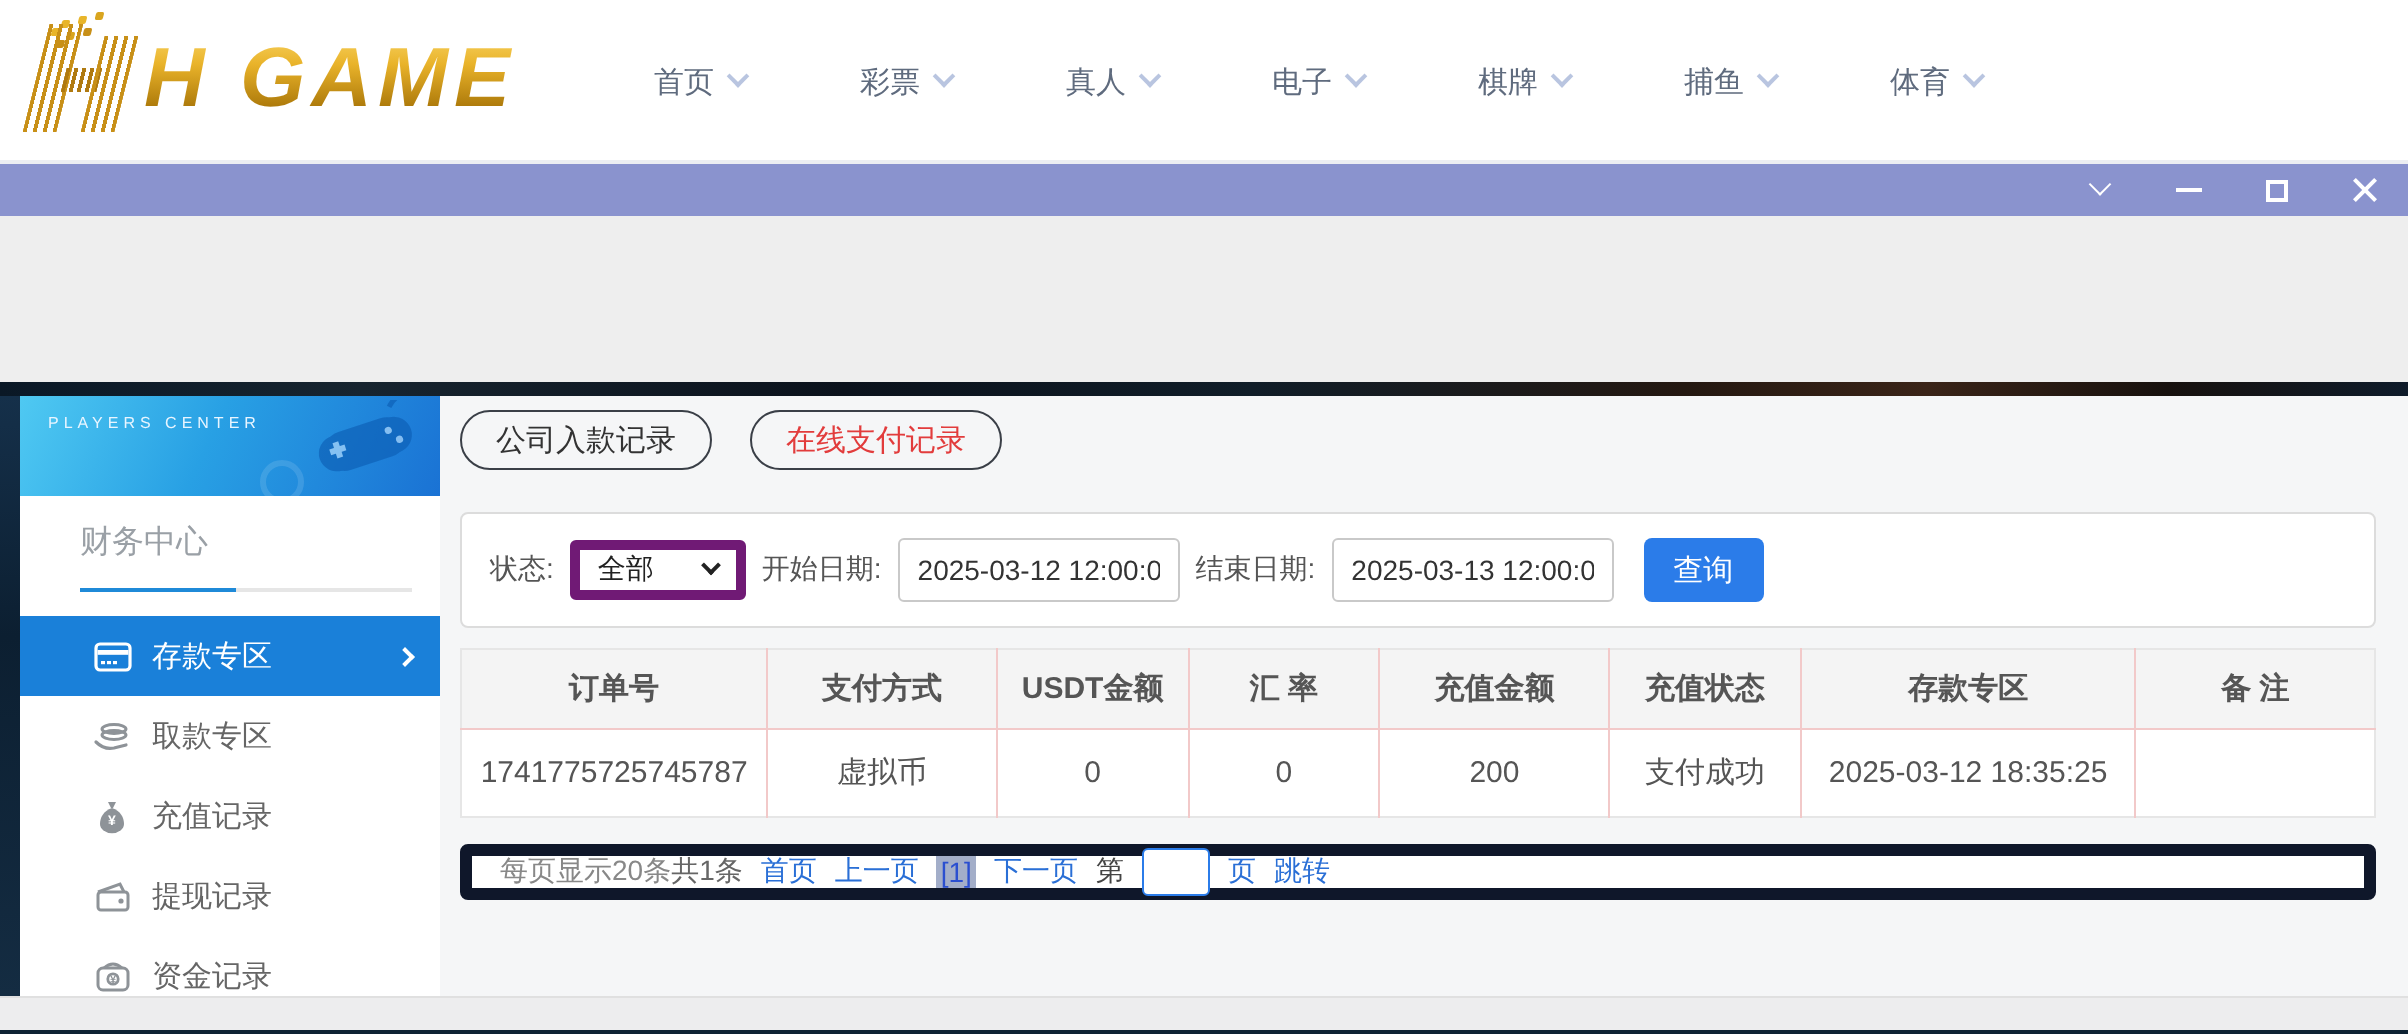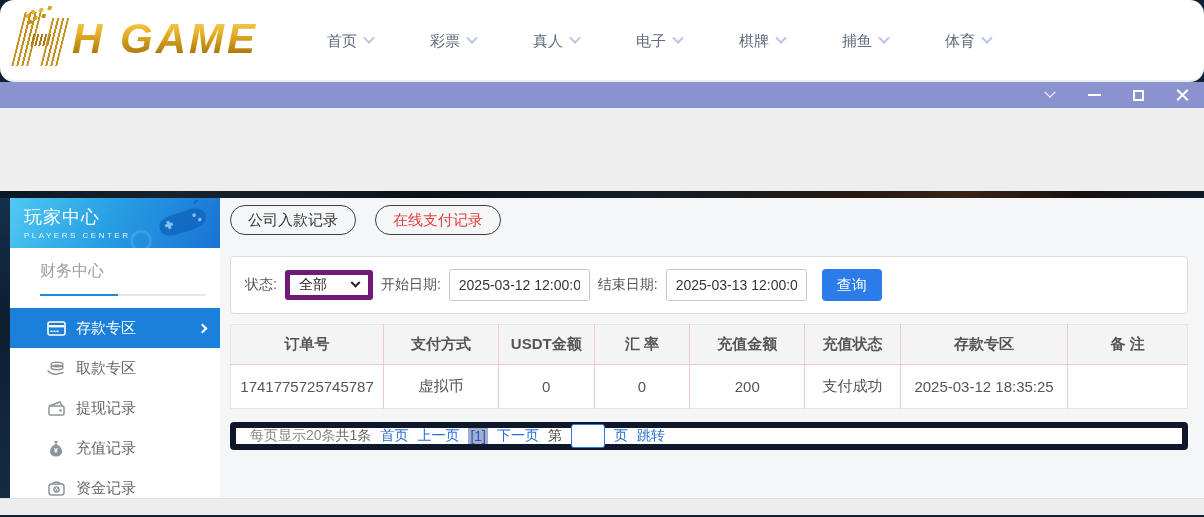--- a/index.html
+++ b/index.html
@@ -1,20 +1,20 @@
 <!DOCTYPE html>
 <html><head>
 <meta charset="utf-8">
 <style>
   * { margin:0; padding:0; box-sizing:border-box; }
   html,body { width:1204px; height:517px; overflow:hidden; }
   body { font-family:"Liberation Sans","DejaVu Sans",sans-serif; background:#0e2233; position:relative; }
 
   
-  .top-header { height:82px; background:#fff; border-bottom:2px solid #eceef2; position:relative;border-radius:14px; }
+  .top-header { height:82px; background:#fff; border-bottom:2px solid #eceef2; position:relative; }
   .logo { position:absolute; left:10px; top:10px; display:flex; align-items:flex-end; }
   .logo-mark { position:relative; width:58px; height:58px; transform:skewX(-14deg); margin-right:4px; }
   .logo-bar-l, .logo-bar-r, .logo-bar-c {
     position:absolute; background:repeating-linear-gradient(90deg,#c89018 0 2px,transparent 2px 5px);
   }
   .logo-bar-l { left:8px; top:2px; width:17px; height:54px; }
   .logo-bar-r { left:37px; top:8px; width:17px; height:48px; }
   .logo-bar-c { left:22px; top:24px; width:18px; height:12px; background:repeating-linear-gradient(90deg,#b07a10 0 2px,transparent 2px 4px); }
   .logo-dots { position:absolute; left:14px; top:0px; width:4px; height:4px; background:#e8b52a; border-radius:1px;
     box-shadow:8px -2px 0 #e8b52a, 16px -4px 0 #d9a51f, 4px 6px 0 #d9a51f, 12px 4px 0 #c89018, -4px 4px 0 #e8b52a, 0 10px 0 #c89018; }
@@ -148,21 +148,20 @@
 </div>
 
 <div class="gray-zone"></div>
 <div class="dark-strip"></div>
 
 <div class="workspace">
   <div class="left-edge"></div>
 
   <div class="sidebar">
     <div class="sb-header">
-      <div class="sb-title">玩家中心</div>
       <div class="sb-sub">PLAYERS CENTER</div>
       <div class="sb-circle"></div>
       <svg class="sb-gamepad" width="58" height="46" viewBox="0 0 58 46">
         <g transform="rotate(-18 29 23)" fill="#0d5eb4" opacity="0.75">
           <rect x="8" y="12" width="42" height="20" rx="10"></rect>
           <circle cx="14" cy="22" r="9"></circle>
           <circle cx="44" cy="22" r="9"></circle>
           <rect x="11" y="19" width="8" height="3" fill="#bfe2ff"></rect>
           <rect x="13.5" y="16.5" width="3" height="8" fill="#bfe2ff"></rect>
           <circle cx="42" cy="19" r="1.8" fill="#bfe2ff"></circle>
@@ -194,37 +193,37 @@
           <svg width="20" height="20" viewBox="0 0 20 20">
               <ellipse cx="11" cy="6.5" rx="6" ry="2.2" fill="none" stroke="#8e9398" stroke-width="1.5"></ellipse>
               <ellipse cx="11" cy="9.5" rx="6" ry="2.2" fill="none" stroke="#8e9398" stroke-width="1.5"></ellipse>
               <path d="M2 13 q4 4 9 3 l6 -1.5" fill="none" stroke="#8e9398" stroke-width="1.6" stroke-linecap="round"></path>
             </svg>
         </span>
         <span>取款专区</span>
       </div>
       <div class="sb-item">
         <span class="sb-icon">
+          <svg width="18" height="18" viewBox="0 0 18 18">
+              <path d="M7 2 h4 l-1.5 3 h-1 z" fill="#8e9398"></path>
+              <path d="M9 5 c-4.5 1.5 -6 5 -6 8 a6 4.6 0 0 0 12 0 c0 -3 -1.5 -6.5 -6 -8 z" fill="#8e9398"></path>
+              <text x="9" y="13.5" font-size="7" fill="#fff" text-anchor="middle" font-weight="bold">¥</text>
+            </svg>
+        </span>
+        <span>充值记录</span>
+      </div>
+      <div class="sb-item">
+        <span class="sb-icon">
           <svg width="19" height="19" viewBox="0 0 19 19">
               <path d="M2 7 l11 -4 2 4" fill="none" stroke="#8e9398" stroke-width="1.5"></path>
               <rect x="2" y="7" width="15" height="9" rx="1.5" fill="none" stroke="#8e9398" stroke-width="1.5"></rect>
               <circle cx="13.5" cy="11.5" r="1.3" fill="#8e9398"></circle>
             </svg>
         </span>
         <span>提现记录</span>
-      </div>
-      <div class="sb-item">
-        <span class="sb-icon">
-          <svg width="18" height="18" viewBox="0 0 18 18">
-              <path d="M7 2 h4 l-1.5 3 h-1 z" fill="#8e9398"></path>
-              <path d="M9 5 c-4.5 1.5 -6 5 -6 8 a6 4.6 0 0 0 12 0 c0 -3 -1.5 -6.5 -6 -8 z" fill="#8e9398"></path>
-              <text x="9" y="13.5" font-size="7" fill="#fff" text-anchor="middle" font-weight="bold">¥</text>
-            </svg>
-        </span>
-        <span>充值记录</span>
       </div>
       <div class="sb-item">
         <span class="sb-icon">
           <svg width="19" height="19" viewBox="0 0 19 19">
               <rect x="2" y="5" width="15" height="11" rx="2.5" fill="none" stroke="#8e9398" stroke-width="1.5"></rect>
               <path d="M5 5 q4.5 -4 9 0" fill="none" stroke="#8e9398" stroke-width="1.5"></path>
               <circle cx="9.5" cy="10.5" r="2.6" fill="none" stroke="#8e9398" stroke-width="1.4"></circle>
               <text x="9.5" y="12.6" font-size="5.5" fill="#8e9398" text-anchor="middle" font-weight="bold">¥</text>
             </svg>
         </span>

